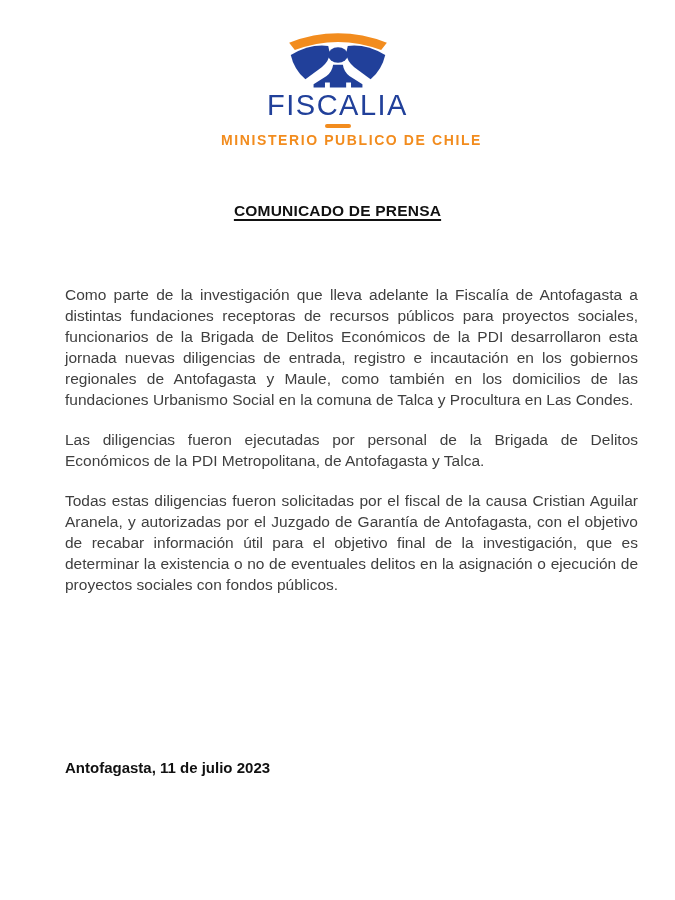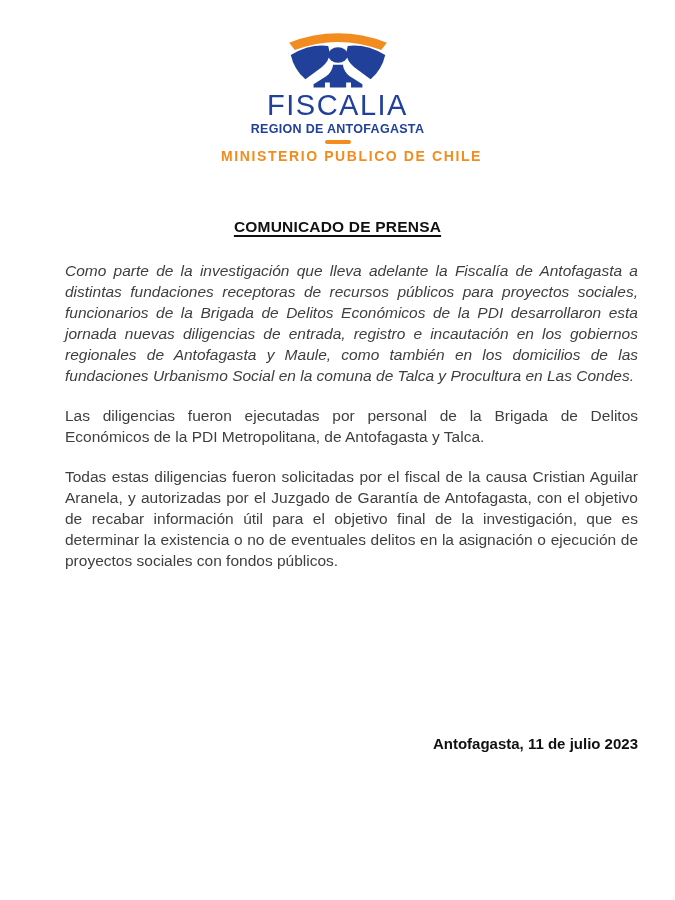--- a/index.html
+++ b/index.html
@@ -51,43 +51,42 @@
     text-underline-offset: 3px;
     letter-spacing: 0.2px;
   }
   .content { padding: 0 37px 0 65px; }
   .content p {
     margin: 0 0 19px 0;
     font-size: 15.5px; line-height: 21px;
     text-align: justify;
     color: var(--text-color);
   }
-  .content p.first { margin-top: 24px; font-style: italic; }
+  .content p.first { margin-top: 64px; }
   .dateline {
     margin-top: 164px;
     padding: 0 37px 0 65px;
-    text-align: right;
+    text-align: left;
     font-size: 15px; font-weight: 700; color: #111111;
   }
 </style>
 </head>
 <body>
 
 <div class="page">
 
   <div class="logo-block">
     <svg class="emblem-svg" viewBox="0 0 140 70" xmlns="http://www.w3.org/2000/svg" aria-hidden="true">
       <path class="c-orange" d="M10 15 Q70 -8 130 15 L123 24 Q70 4 17 24 Z"></path>
       <path class="c-blue" d="M12 30 Q36 16 58 19 L60 28 Q59 38 50 45 L30 60 Q16 48 12 30 Z"></path>
       <path class="c-blue" d="M128 30 Q104 16 82 19 L80 28 Q81 38 90 45 L110 60 Q124 48 128 30 Z"></path>
       <ellipse class="c-blue" cx="70" cy="30" rx="12" ry="9.5"></ellipse>
       <path class="c-blue" d="M64 42 L76 42 Q77 50 84 56 L100 66 L100 70 L86 70 L86 64 L80 64 L80 70 L60 70 L60 64 L54 64 L54 70 L40 70 L40 66 L56 56 Q63 50 64 42 Z"></path>
     </svg>
     <div class="logo-name">FISCALIA</div>
-    <div class="logo-region">REGION DE ANTOFAGASTA</div>
     <div class="logo-divider"></div>
     <div class="logo-ministry">MINISTERIO PUBLICO DE CHILE</div>
   </div>
 
   <div class="doc-title">COMUNICADO DE PRENSA</div>
 
   <div class="content">
     <p class="first">Como parte de la investigación que lleva adelante la Fiscalía de Antofagasta a distintas fundaciones receptoras de recursos públicos para proyectos sociales, funcionarios de la Brigada de Delitos Económicos de la PDI desarrollaron esta jornada nuevas diligencias de entrada, registro e incautación en los gobiernos regionales de Antofagasta y Maule, como también en los domicilios de las fundaciones Urbanismo Social en la comuna de Talca y Procultura en Las Condes.</p>
     <p>Las diligencias fueron ejecutadas por personal de la Brigada de Delitos Económicos de la PDI Metropolitana, de Antofagasta y Talca.</p>
     <p>Todas estas diligencias fueron solicitadas por el fiscal de la causa Cristian Aguilar Aranela, y autorizadas por el Juzgado de Garantía de Antofagasta, con el objetivo de recabar información útil para el objetivo final de la investigación, que es determinar la existencia o no de eventuales delitos en la asignación o ejecución de proyectos sociales con fondos públicos.</p>

